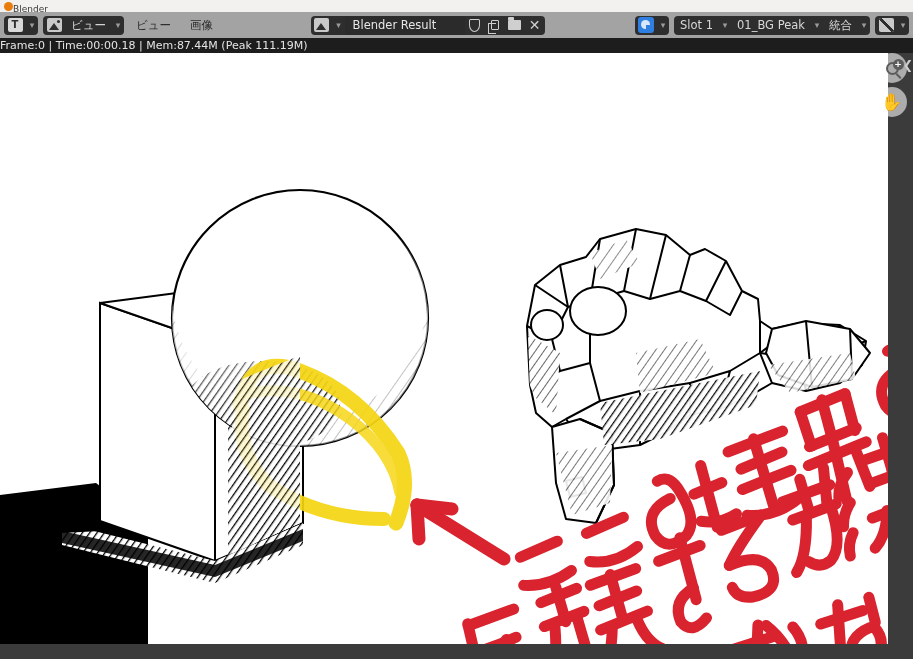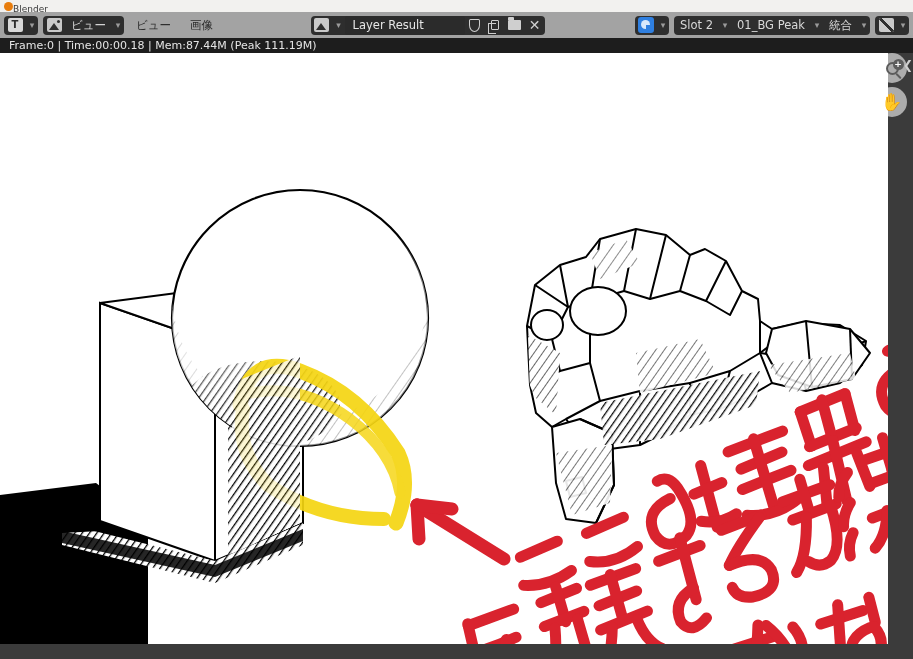--- a/index.html
+++ b/index.html
@@ -121,21 +121,21 @@
     width:9px; height:9px; border-radius:50%;
     background:#d8e8fb;
     clip-path:polygon(0 0,100% 0,100% 55%,55% 55%,55% 100%,0 100%);
   }
   .spacer { flex:1 1 auto; }
 
   
   .infobar {
     position:absolute; left:0; top:38px; width:913px; height:15px;
     background:#1d1d1d; color:#e4e4e4;
-    font-size:11px; line-height:15px; padding-left:9px;
+    font-size:11px; line-height:15px; padding-left:0;
     white-space:nowrap; overflow:hidden;
   }
 
   
   .canvas-wrap {
     position:absolute; left:0; top:53px;
     width:913px; height:606px; background:#3b3b3b;
   }
   .canvas {
     position:absolute; left:0; top:0;
@@ -209,21 +209,21 @@
     <span class="menu-item">ビュー</span>
     <span class="menu-item">画像</span>
 
     <span class="spacer"></span>
 
     <div class="grp">
       <span class="iconbtn">
         <span class="sq-icon"></span>
       </span>
       <span class="chev">▾</span>
-      <span class="name-field">Layer Result</span>
+      <span class="name-field">Blender Result</span>
       <span class="tool-ic">
           <span class="shield"></span>
         </span>
       <span class="tool-ic">
           <span class="copy-ic"></span>
         </span>
       <span class="tool-ic">
           <span class="folder-ic"></span>
         </span>
       <span class="tool-ic">
@@ -234,21 +234,21 @@
     <span class="spacer"></span>
 
     <div class="grp">
       <span class="iconbtn">
         <span class="render-ic"></span>
       </span>
       <span class="chev">▾</span>
     </div>
 
     <div class="grp">
-      <span class="hdr-label">Slot 2</span>
+      <span class="hdr-label">Slot 1</span>
       <span class="chev">▾</span>
       <span class="hdr-label">01_BG Peak</span>
       <span class="chev">▾</span>
       <span class="hdr-label">統合</span>
       <span class="chev">▾</span>
     </div>
 
     <div class="grp">
       <span class="iconbtn">
         <span class="sq-icon diag"></span>

